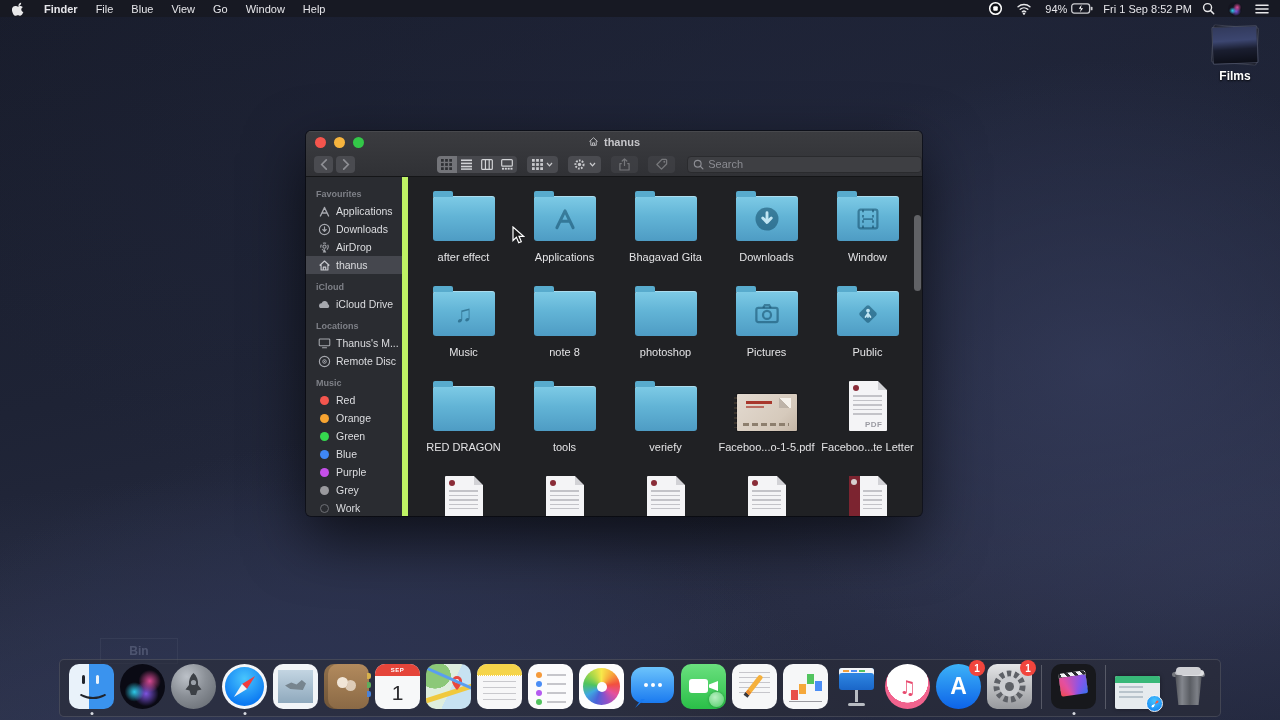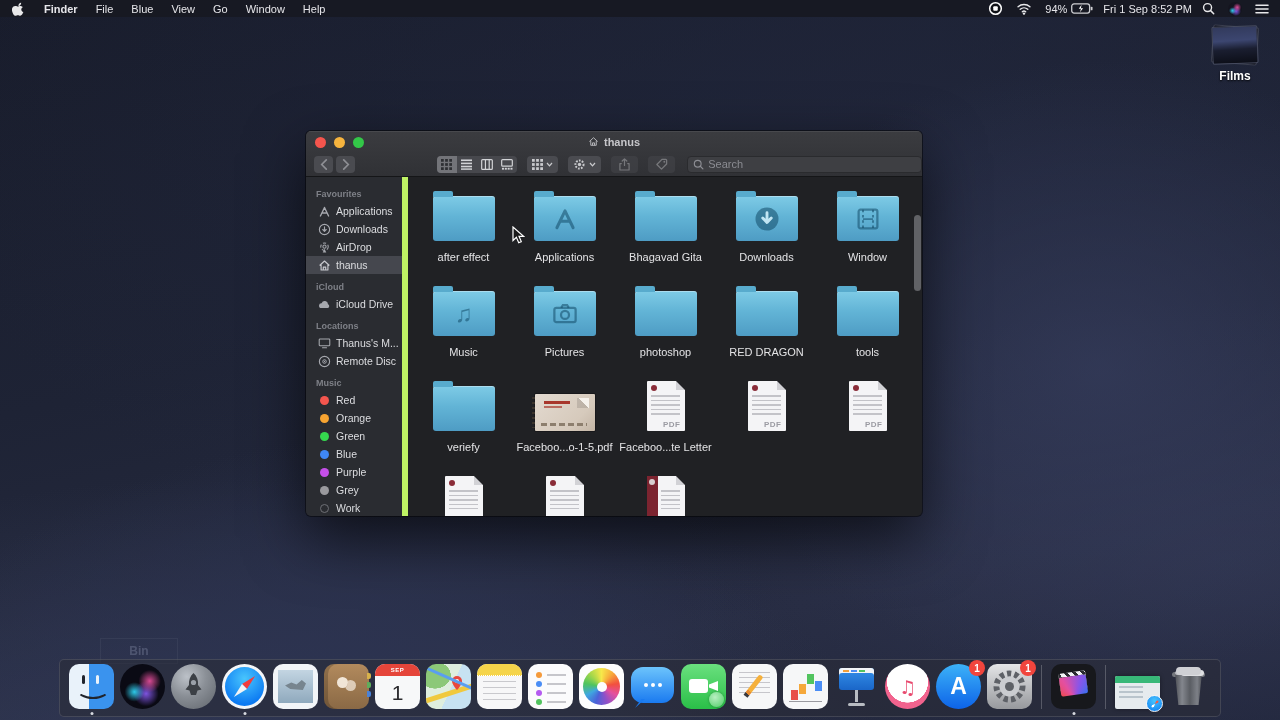--- a/index.html
+++ b/index.html
@@ -620,35 +620,53 @@
         <div class="grid-item">
           <div class="gi-icon">
             <div class="folder">
               <span class="fg-music">♫</span>
             </div>
           </div>
           <div class="gi-label">Music</div>
         </div>
         <div class="grid-item">
           <div class="gi-icon">
+            <div class="folder"></div>
+          </div>
+          <div class="gi-label">note 8</div>
+        </div>
+        <div class="grid-item">
+          <div class="gi-icon">
+            <div class="folder"></div>
+          </div>
+          <div class="gi-label">photoshop</div>
+        </div>
+        <div class="grid-item">
+          <div class="gi-icon">
             <div class="folder">
               <svg class="fg" viewBox="0 0 24 24">
                 <rect x="3.5" y="7" width="17" height="11.5" rx="1.5" fill="none" stroke="rgba(18,74,104,.55)" stroke-width="1.8"></rect>
                 <path d="M9 7l1.3-2.2h3.4L15 7" fill="none" stroke="rgba(18,74,104,.55)" stroke-width="1.8"></path>
                 <circle cx="12" cy="12.7" r="3.2" fill="none" stroke="rgba(18,74,104,.55)" stroke-width="1.8"></circle>
               </svg>
             </div>
           </div>
           <div class="gi-label">Pictures</div>
         </div>
         <div class="grid-item">
           <div class="gi-icon">
-            <div class="folder"></div>
-          </div>
-          <div class="gi-label">photoshop</div>
+            <div class="folder">
+              <svg class="fg" viewBox="0 0 24 24">
+                <rect x="6.6" y="6.6" width="10.8" height="10.8" rx="1.6" transform="rotate(45 12 12)" fill="rgba(18,74,104,.55)"></rect>
+                <circle cx="12" cy="9.2" r="1.5" fill="rgba(200,235,248,.95)"></circle>
+                <path d="M12 11.2v3.2m0-2.8-2 2.8m2-2.8 2 2.8" stroke="rgba(200,235,248,.95)" stroke-width="1.4" fill="none" stroke-linecap="round"></path>
+              </svg>
+            </div>
+          </div>
+          <div class="gi-label">Public</div>
         </div>
         <div class="grid-item">
           <div class="gi-icon">
             <div class="folder"></div>
           </div>
           <div class="gi-label">RED DRAGON</div>
         </div>
         <div class="grid-item">
           <div class="gi-icon">
             <div class="folder"></div>

